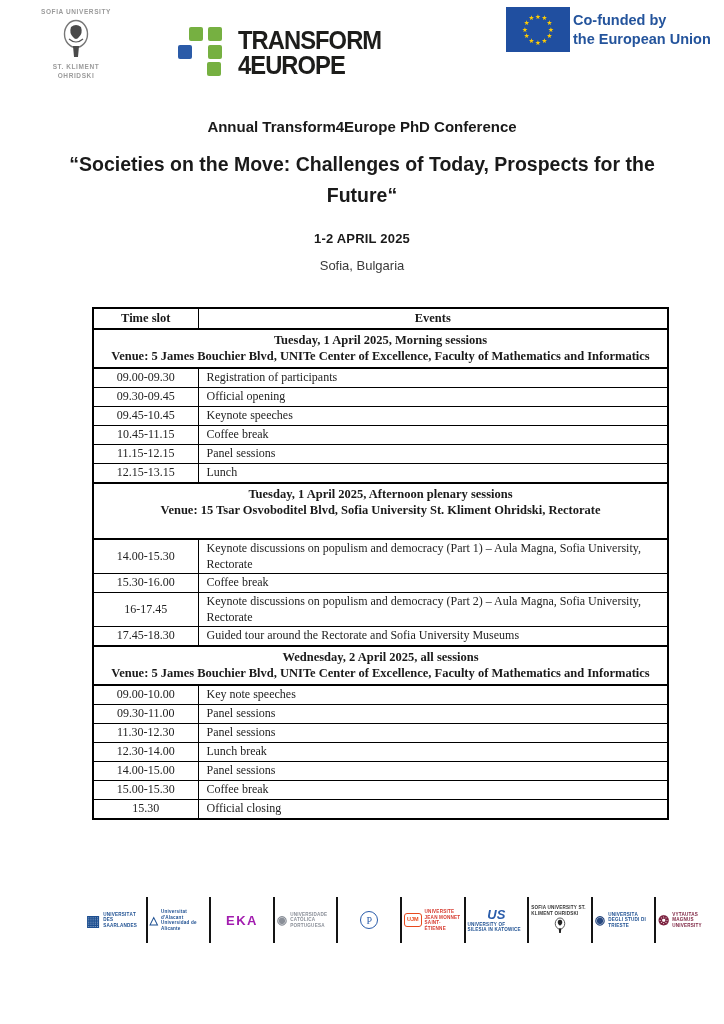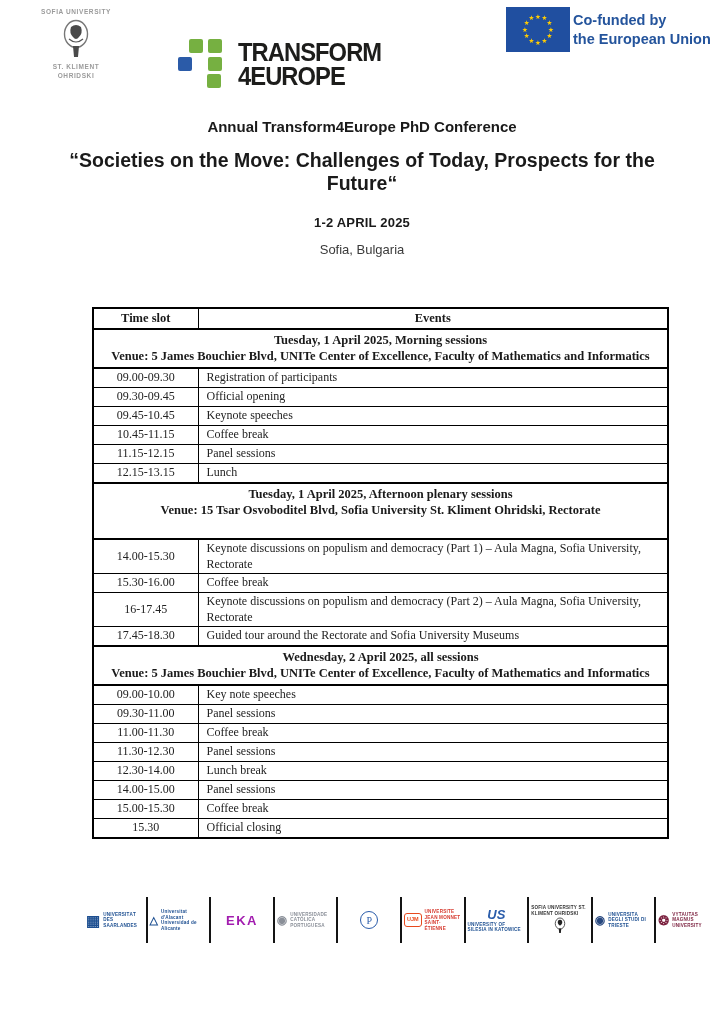--- a/index.html
+++ b/index.html
@@ -4,35 +4,35 @@
 <style>
   html,body{margin:0;padding:0;}
   body{
     width:724px;height:1024px;overflow:hidden;background:#ffffff;
     font-family:"Liberation Sans",sans-serif;color:#1a1a1a;position:relative;
   }
   
   .sofia-logo{position:absolute;left:34px;top:8px;width:84px;text-align:center;}
   .sofia-logo .cap{font-size:6.5px;letter-spacing:.6px;color:#9b9b9b;line-height:1.35;font-weight:bold;}
   .sofia-logo svg{display:block;margin:2px auto;}
-  .t4e-logo{position:absolute;left:178px;top:39px;display:flex;align-items:center;gap:12px;}
+  .t4e-logo{position:absolute;left:178px;top:27px;display:flex;align-items:flex-end;gap:12px;}
   .t4e-squares{position:relative;width:48px;height:50px;flex:0 0 48px;}
   .sq{position:absolute;width:14px;height:14px;border-radius:2px;}
   .sq.g{background:#76b041;}
   .sq.b{background:#2b5ba8;}
   .sq1{left:11px;top:0;} .sq2{left:30px;top:0;}
   .sq3{left:0;top:18px;} .sq4{left:30px;top:18px;}
   .sq5{left:29px;top:35px;}
   .t4e-text{font-weight:bold;color:#1d1d1b;font-size:25px;line-height:.98;letter-spacing:-1px;transform:scaleX(.95);transform-origin:left top;}
   .eu-logo{position:absolute;left:460px;top:7px;display:flex;align-items:center;gap:3px;padding-left:46px;}
   .eu-text{font-weight:bold;color:#24549c;font-size:14.5px;line-height:1.3;}
   
   .title-block{position:absolute;top:118px;left:0;width:724px;text-align:center;}
   .subtitle{font-size:15px;font-weight:bold;}
-  .main-title{margin-top:14px;font-size:19.5px;font-weight:bold;line-height:23px;padding:0 60px;}
+  .main-title{margin-top:14px;font-size:19.5px;font-weight:bold;line-height:31px;padding:0 60px;}
   .date-line{margin-top:20px;font-size:13px;font-weight:bold;letter-spacing:.2px;}
   .loc-line{margin-top:12px;font-size:13px;color:#3a3a3a;}
   
   table.schedule{position:absolute;top:307px;left:92px;width:577px;border-collapse:collapse;table-layout:fixed;border:2px solid #000;font-family:Liberation Serif, serif;}
   .schedule th,.schedule td{border:1px solid #000;vertical-align:middle;}
   .schedule th{font-size:12.5px;font-weight:bold;padding:2px;border-bottom:2px solid #000;}
   .col-time{width:105px;}
   td.t{text-align:center;font-size:12px;line-height:15.5px;padding:1px 2px;height:16px;color:#222;}
   td.e{font-size:12px;line-height:15.5px;padding:1px 8px;color:#222;}
   tr.section td{text-align:center;font-weight:bold;font-size:12.5px;line-height:15.5px;padding:3px 10px;border-top:2px solid #000;border-bottom:2px solid #000;}
@@ -190,24 +190,20 @@
     </tr>
     <tr>
         <td class="t">09.00-10.00</td>
         <td class="e">Key note speeches</td>
       </tr>
     <tr>
         <td class="t">09.30-11.00</td>
         <td class="e">Panel sessions</td>
       </tr>
     <tr>
-        <td class="t">11.00-11.30</td>
-        <td class="e">Coffee break</td>
-      </tr>
-    <tr>
         <td class="t">11.30-12.30</td>
         <td class="e">Panel sessions</td>
       </tr>
     <tr>
         <td class="t">12.30-14.00</td>
         <td class="e">Lunch break</td>
       </tr>
     <tr>
         <td class="t">14.00-15.00</td>
         <td class="e">Panel sessions</td>

